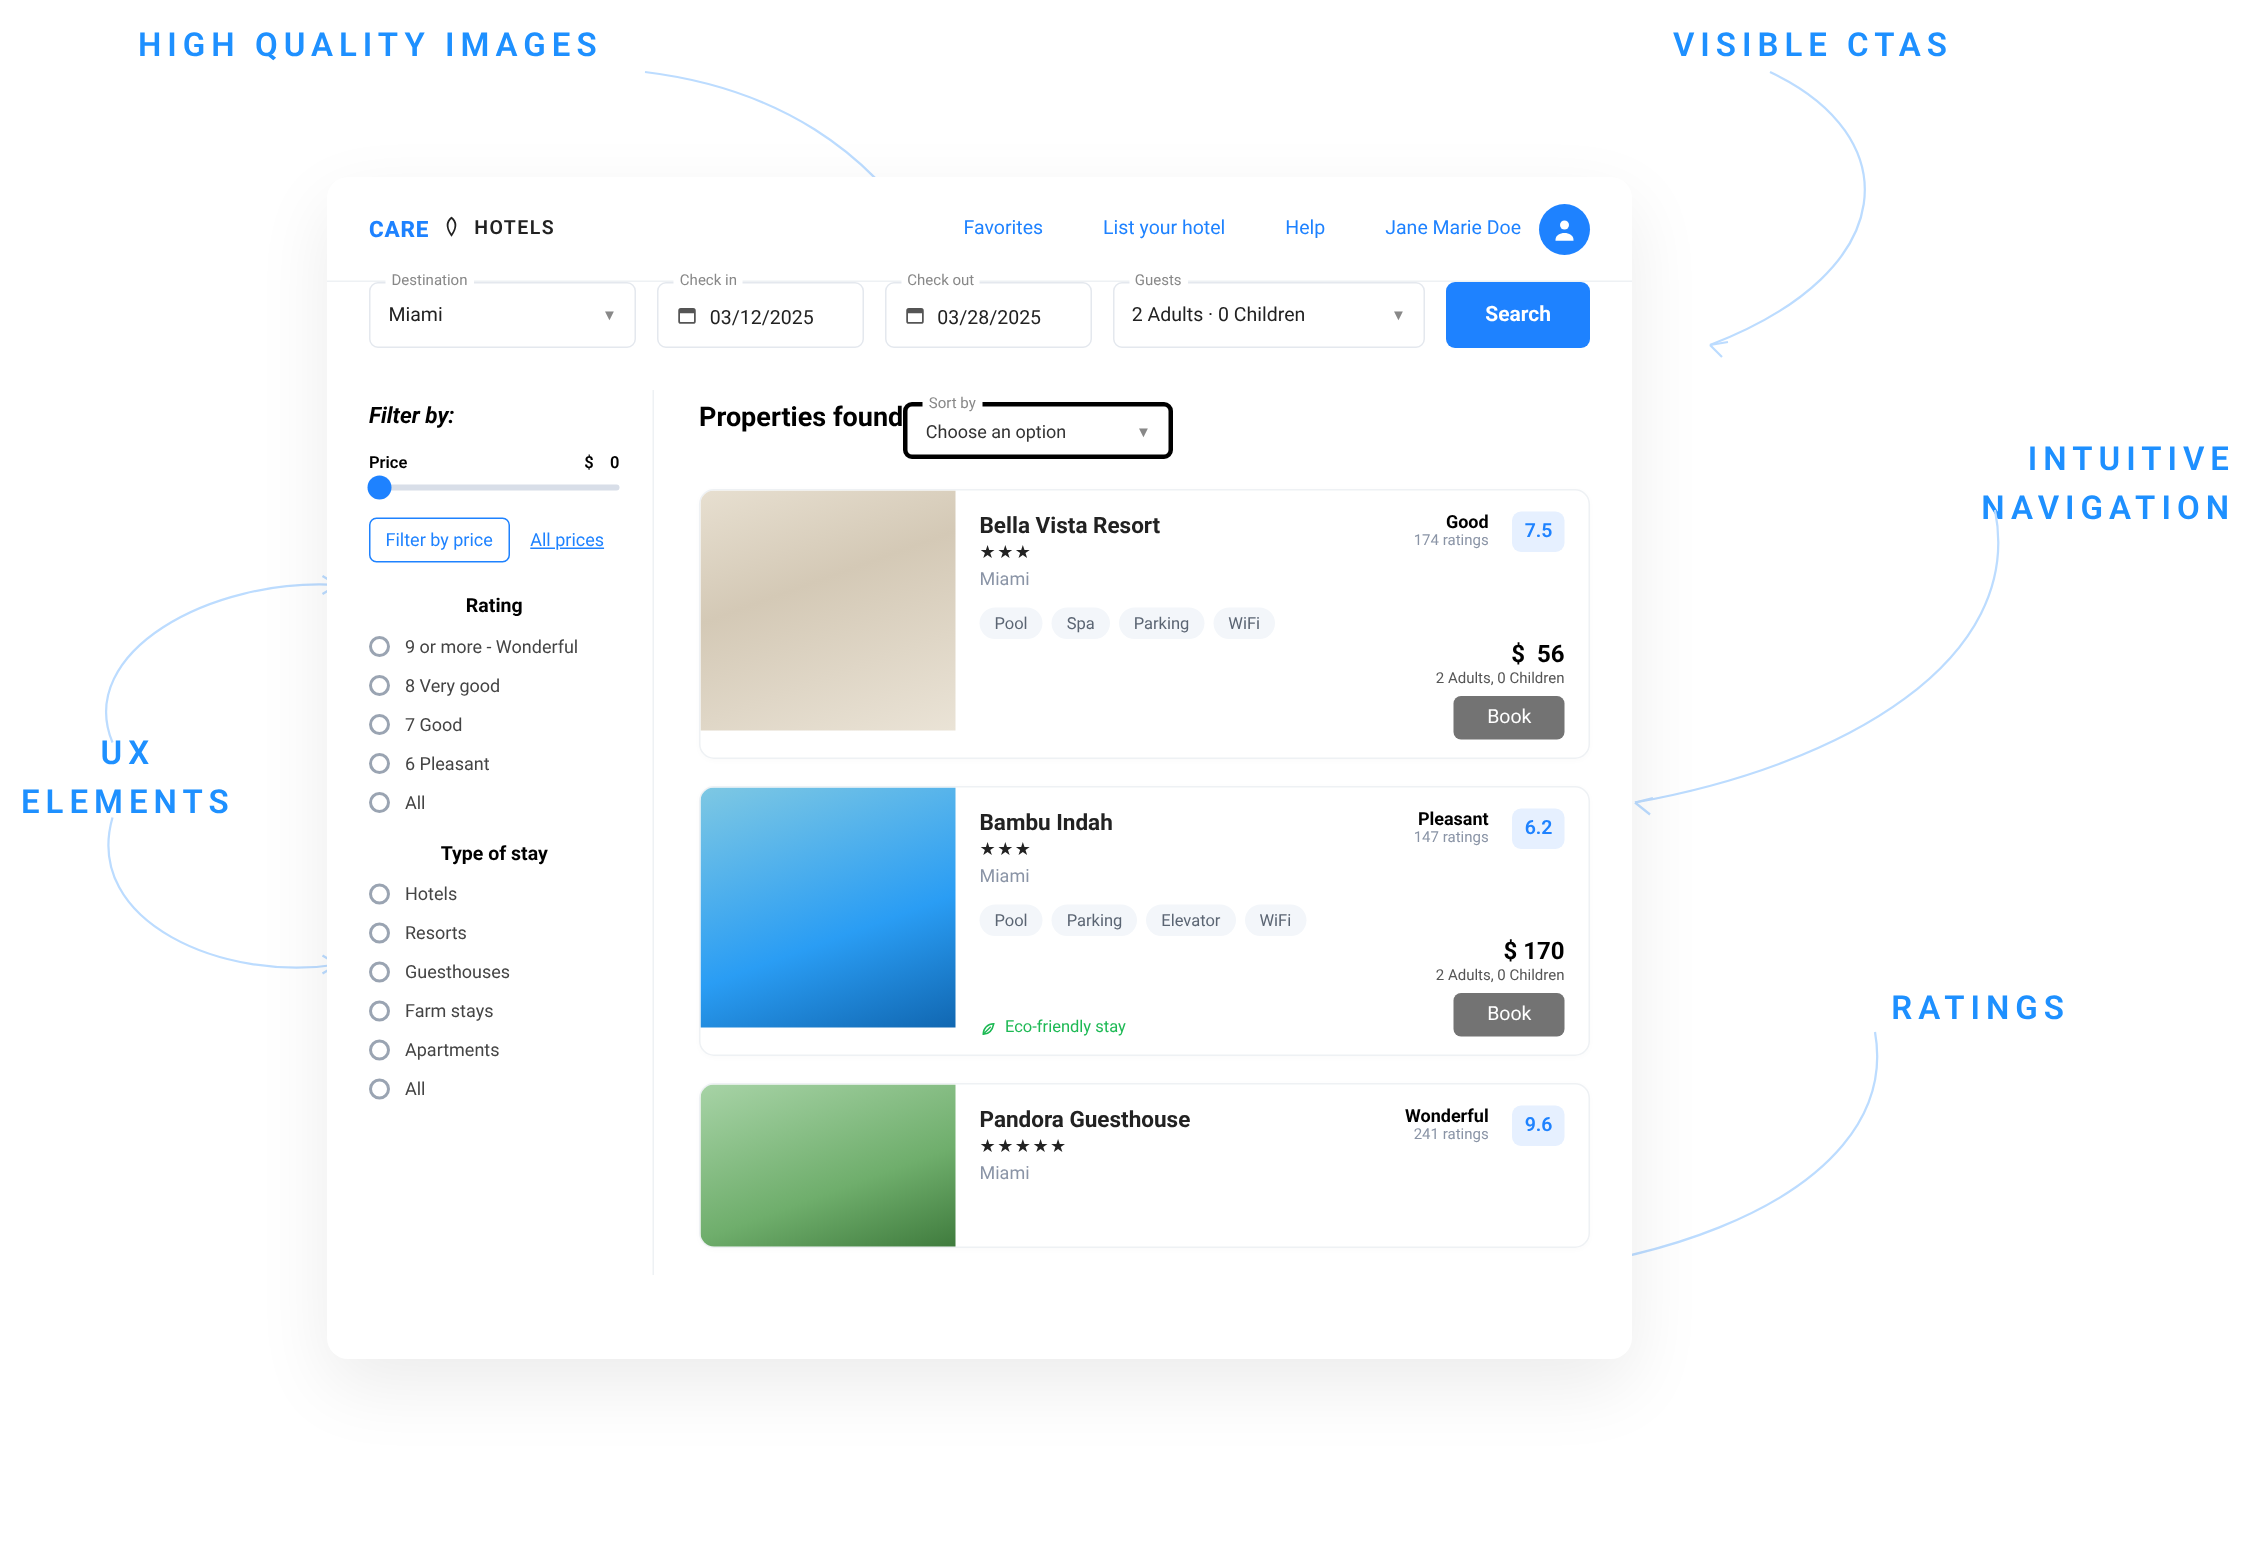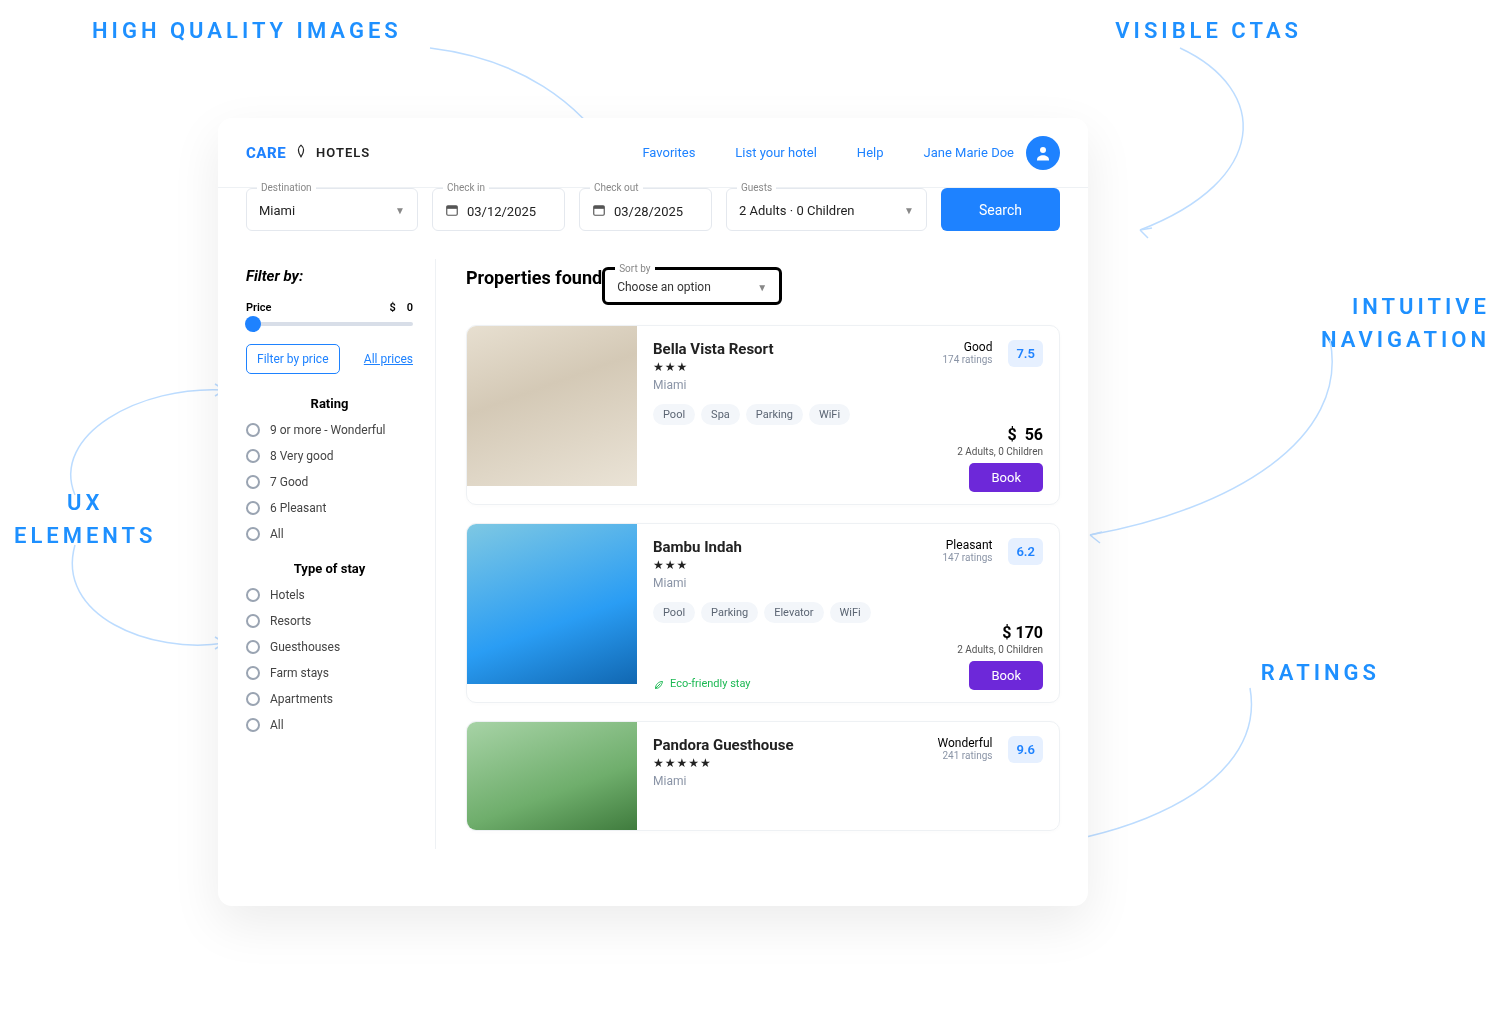--- a/index.html
+++ b/index.html
@@ -30,31 +30,31 @@
   .crumbs { padding: 14px 28px 10px; font-size: 12px; color: #777; display: flex; align-items: center; gap: 8px; }
   .crumbs a { color: #1e82ff; text-decoration: none; }
   .search-row { display: flex; gap: 14px; padding: 0 28px 28px; align-items: stretch; }
   .field { position: relative; border: 1px solid #e4e8ee; border-radius: 6px; padding: 14px 12px 10px 12px; flex: 1; background: #fff; }
   .field-label { position: absolute; top: -7px; left: 10px; font-size: 10px; color: #888; background: #fff; padding: 0 4px; }
   .field-inner { display: flex; align-items: center; gap: 8px; font-size: 13px; color: #222; }
   .field .chev { margin-left: auto; color: #888; font-size: 10px; }
   .field.dest { flex: 1.5; }
   .field.date { flex: 1.1; }
   .field.guests { flex: 1.8; }
-  .search-btn { background: #1e82ff; color: #fff; border: none; border-radius: 6px; padding: 0 38px; font-size: 14px; font-weight: 400; cursor: pointer; }
+  .search-btn { background: #1e82ff; color: #fff; border: none; border-radius: 6px; padding: 0 26px; font-size: 14px; font-weight: 700; cursor: pointer; }
 
   
   .body { display: flex; padding: 0 28px; gap: 30px; }
   .filters { width: 190px; border-right: 1px solid #eef1f4; padding-right: 22px; padding-top: 8px; }
   .filters h3 { font-size: 15px; margin-bottom: 16px; font-style: italic; }
   .price-row { display: flex; justify-content: space-between; font-size: 11px; font-weight: 600; margin-bottom: 8px; }
   .slider { position: relative; height: 4px; background: #d8dee8; border-radius: 4px; margin-bottom: 18px; }
   .slider-fill { position: absolute; left: 0; top: 0; bottom: 0; width: 4%; background: #1e82ff; border-radius: 4px; }
   .slider-thumb { position: absolute; left: 4%; top: 50%; transform: translate(-50%,-50%); width: 16px; height: 16px; border-radius: 50%; background: #1e82ff; }
-  .filter-actions { display: flex; align-items: center; gap: 14px; margin-bottom: 22px; justify-content: space-between; }
+  .filter-actions { display: flex; align-items: center; gap: 14px; margin-bottom: 22px; }
   .btn-outline { border: 1px solid #1e82ff; color: #1e82ff; background: #fff; font-size: 12px; padding: 7px 10px; border-radius: 5px; cursor: pointer; }
   .link { color: #1e82ff; font-size: 12px; text-decoration: underline; cursor: pointer; }
 
   .f-section { margin-bottom: 20px; }
   .f-section h4 { font-size: 13px; margin-bottom: 12px; text-align: center; }
   .radio-row { display: flex; align-items: center; gap: 10px; font-size: 12px; color: #444; margin-bottom: 12px; cursor: pointer; }
   .radio { width: 14px; height: 14px; border: 2px solid #9aa4b2; border-radius: 50%; flex-shrink: 0; }
 
   .results { flex: 1; padding-top: 8px; }
   .results-head { display: flex; justify-content: flex-start; align-items: flex-start; margin-bottom: 20px; }
@@ -70,30 +70,30 @@
   .card-img.pool { background: linear-gradient(160deg,#7ec8e3 0%,#2a9df4 60%,#1167b1 100%); }
   .card-img.trop { background: linear-gradient(160deg,#a7d3a6 0%,#6fae6c 60%,#3e7a3c 100%); }
   .card-body { flex: 1; padding: 14px 16px 12px; display: flex; flex-direction: column; }
   .card-top { display: flex; justify-content: space-between; }
   .card-title { font-size: 15px; font-weight: 700; color: #222; margin-bottom: 2px; }
   .stars { color: #222; font-size: 12px; letter-spacing: 1px; margin-bottom: 4px; }
   .city { font-size: 12px; color: #8a94a6; margin-bottom: 12px; }
   .amen { display: flex; gap: 6px; flex-wrap: wrap; }
   .pill { background: #f3f6fa; color: #5b6573; font-size: 11px; padding: 4px 10px; border-radius: 12px; }
   .rating-block { text-align: right; }
-  .rating-label { font-size: 12px; font-weight: 400; }
+  .rating-label { font-size: 12px; font-weight: 700; }
   .rating-count { font-size: 10px; color: #8a94a6; }
   .rating-badge { display: inline-block; background: #e6f0ff; color: #1e82ff; font-size: 13px; font-weight: 600; border-radius: 6px; padding: 6px 8px; margin-left: 8px; vertical-align: top; }
   .rating-wrap { display: flex; align-items: flex-start; gap: 8px; }
   .card-bottom { margin-top: auto; display: flex; justify-content: space-between; align-items: flex-end; }
   .eco { color: #1db954; font-size: 11px; display: flex; align-items: center; gap: 5px; }
   .price-block { text-align: right; }
   .price { font-size: 16px; font-weight: 700; }
   .pax { font-size: 10px; color: #555; margin: 2px 0 6px; }
-  .book { background: #6d28d9; color: #fff; border: none; border-radius: 5px; padding: 7px 22px; font-size: 13px; cursor: pointer; }
+  .book { background: #737373; color: #fff; border: none; border-radius: 5px; padding: 7px 22px; font-size: 13px; cursor: pointer; }
 
   .card.short .card-img { height: 110px; }
   .card.short { max-height: 110px; }
 </style>
 </head>
 <body>
 
 <div class="callout" style="left:92px; top:18px;">HIGH QUALITY IMAGES</div>
 <div class="callout" style="right:198px; top:18px;">VISIBLE CTAS</div>
 <div class="callout" style="left:14px; top:486px; text-align:center; line-height:1.5;">

